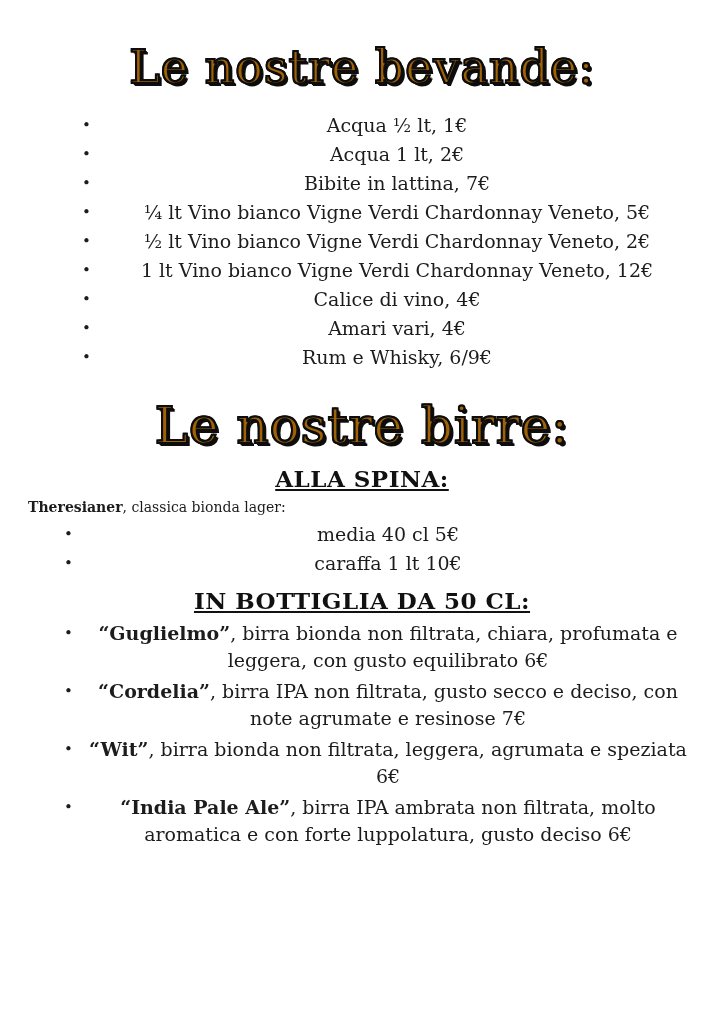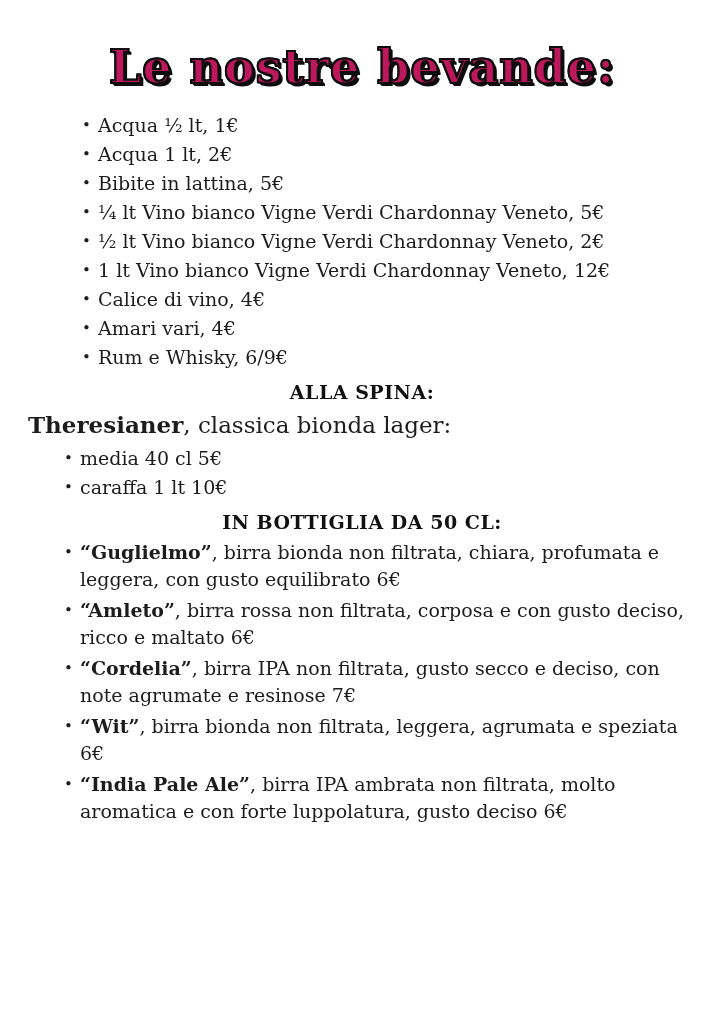--- a/index.html
+++ b/index.html
@@ -13,41 +13,42 @@
     width: 724px;
     min-height: 1024px;
     margin: 0 auto;
     box-sizing: border-box;
     padding: 30px 28px 20px 28px;
     background: #ffffff;
   }
   .display-title {
     text-align: center;
     font-size: 46px;
-    font-weight: 700;
+    font-weight: 400;
     margin: 10px 0 18px 0;
     letter-spacing: 1px;
-    color: #be185d;
+    color: #a16207;
     -webkit-text-stroke: 2px #0d0d0d;
     text-shadow:
       3px 3px 0 #0d0d0d,
       -1px -1px 0 #0d0d0d,
       1px -1px 0 #0d0d0d,
       -1px 1px 0 #0d0d0d,
       2px 2px 0 #0d0d0d;
   }
   .title-birre {
     margin-top: 26px;
     margin-bottom: 10px;
     font-size: 50px;
   }
   ul.menu-list {
     list-style: none;
     margin: 0;
     padding: 0;
+    text-align: center;
   }
   ul.menu-list li {
     position: relative;
     font-size: 19px;
     line-height: 1.42;
     margin: 2px 0;
   }
   ul.menu-list li::before {
     content: "•";
     position: absolute;
@@ -56,66 +57,67 @@
     font-size: 15px;
     line-height: 1.8;
     color: #1c1c1c;
   }
   ul.bev-list { padding-left: 70px; margin-bottom: 8px; }
   ul.spina-list { padding-left: 52px; margin-bottom: 4px; }
   ul.bott-list { padding-left: 52px; margin-bottom: 14px; }
   ul.bott-list li { margin: 4px 0; }
   .section-heading {
     text-align: center;
-    font-size: 19px;
+    font-size: 23px;
     font-weight: 700;
+    text-decoration: underline;
     letter-spacing: 0.5px;
     margin: 10px 0 6px 0;
     color: #111;
   }
   .intro-line {
-    font-size: 23px;
+    font-size: 14px;
     margin: 2px 0 4px 0;
     line-height: 1.4;
   }
   .intro-line strong { font-weight: 700; }
   ul.bott-list li strong { font-weight: 700; }
 </style>
 </head>
 <body>
 
 <div class="page">
 
   <h1 class="display-title">Le nostre bevande:</h1>
 
   <ul class="menu-list bev-list">
     <li><span>Acqua ½ lt, 1€</span></li>
     <li><span>Acqua 1 lt, 2€</span></li>
-    <li><span>Bibite in lattina, 5€</span></li>
+    <li><span>Bibite in lattina, 7€</span></li>
     <li><span>¼ lt Vino bianco Vigne Verdi Chardonnay Veneto, 5€</span></li>
     <li><span>½ lt Vino bianco Vigne Verdi Chardonnay Veneto, 2€</span></li>
     <li><span>1 lt Vino bianco Vigne Verdi Chardonnay Veneto, 12€</span></li>
     <li><span>Calice di vino, 4€</span></li>
     <li><span>Amari vari, 4€</span></li>
     <li><span>Rum e Whisky, 6/9€</span></li>
   </ul>
 
+  <h1 class="display-title title-birre">Le nostre birre:</h1>
 
   <h2 class="section-heading">ALLA SPINA:</h2>
 
   <p class="intro-line"><strong>Theresianer</strong><span>, classica bionda lager:</span></p>
 
   <ul class="menu-list spina-list">
     <li><span>media 40 cl 5€</span></li>
     <li><span>caraffa 1 lt 10€</span></li>
   </ul>
 
   <h2 class="section-heading">IN BOTTIGLIA DA 50 CL:</h2>
 
   <ul class="menu-list bott-list">
     <li><strong>“Guglielmo”</strong><span>, birra bionda non filtrata, chiara, profumata e leggera, con gusto equilibrato 6€</span></li>
-    <li><strong>“Amleto”</strong><span>, birra rossa non filtrata, corposa e con gusto deciso, ricco e maltato 6€</span></li>
     <li><strong>“Cordelia”</strong><span>, birra IPA non filtrata, gusto secco e deciso, con note agrumate e resinose 7€</span></li>
     <li><strong>“Wit”</strong><span>, birra bionda non filtrata, leggera, agrumata e speziata 6€</span></li>
     <li><strong>“India Pale Ale”</strong><span>, birra IPA ambrata non filtrata, molto aromatica e con forte luppolatura, gusto deciso 6€</span></li>
   </ul>
 
 </div>
 
 </body></html>

